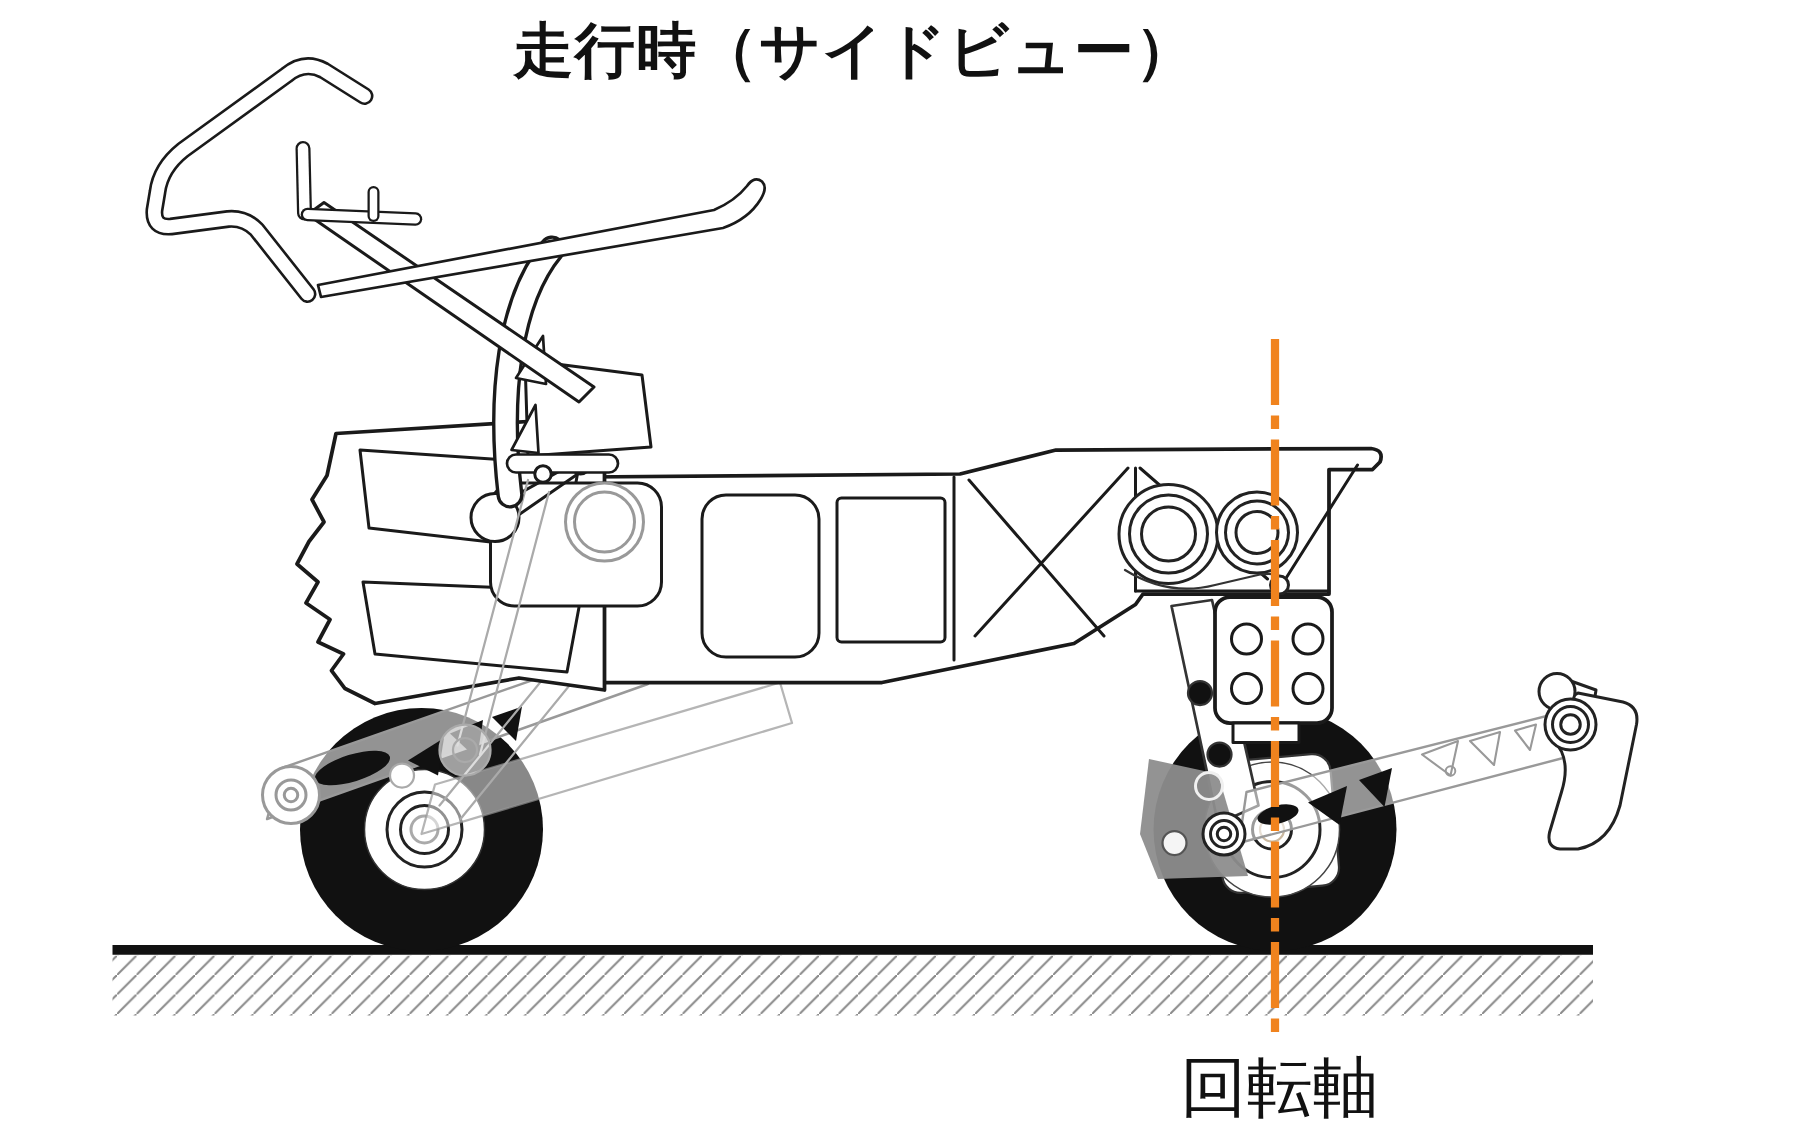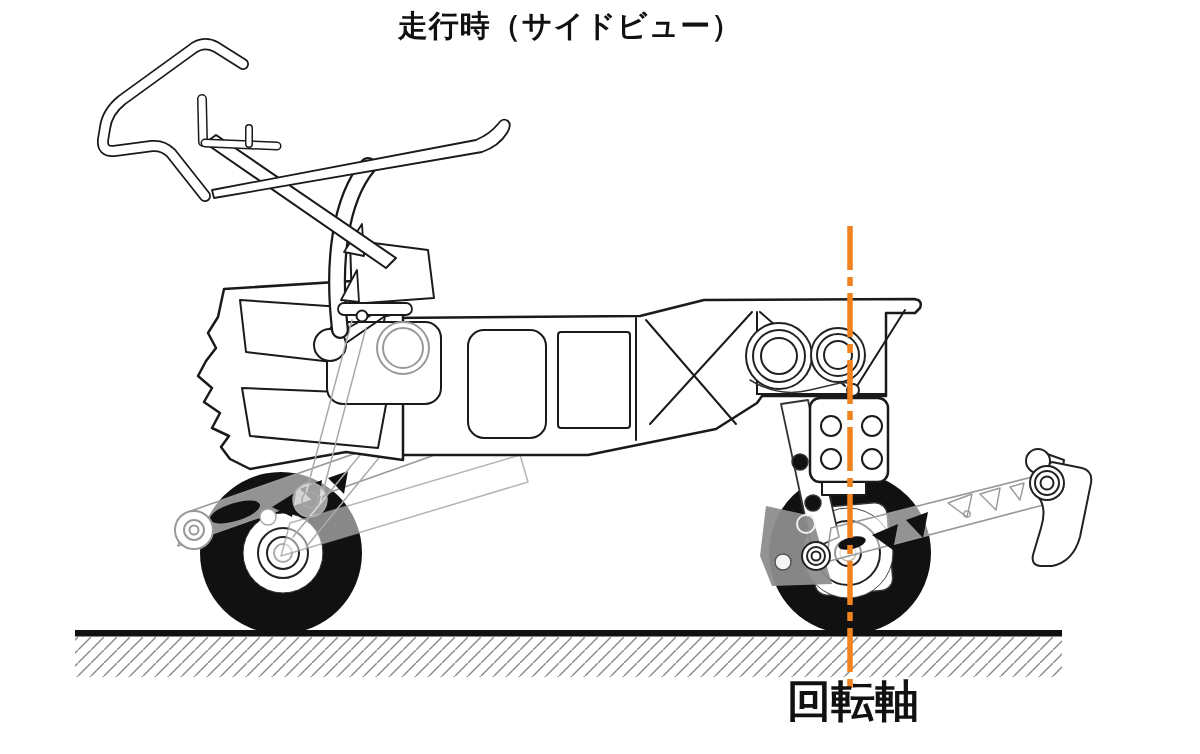--- a/index.html
+++ b/index.html
@@ -1,21 +1,21 @@
 <!DOCTYPE html>
 <html><head>
 <meta charset="utf-8">
 <style>
   html,body{margin:0;padding:0;background:#fff;}
   #stage{position:relative;width:1200px;height:754px;background:#ffffff;overflow:hidden;
          font-family:"DejaVu Sans","Liberation Sans",sans-serif;}
   #title{position:absolute;top:6px;left:0;width:1140px;text-align:center;
-         font-size:30px;font-weight:700;color:#111;letter-spacing:1px;white-space:nowrap;}
-  #axis-label{position:absolute;top:672px;left:853px;transform:translateX(-50%);
-         font-size:44px;font-weight:700;color:#111;white-space:nowrap;}
+         font-size:40px;font-weight:700;color:#111;letter-spacing:1px;white-space:nowrap;}
+  #axis-label{position:absolute;top:696px;left:853px;transform:translateX(-50%);
+         font-size:44px;font-weight:400;color:#111;white-space:nowrap;}
   svg{position:absolute;top:0;left:0;}
 </style>
 </head>
 <body>
 
 <div id="stage">
 
   <svg width="1200" height="754" viewBox="0 0 1200 754">
     <defs>
       <pattern id="hatch" patternUnits="userSpaceOnUse" width="13" height="13">

